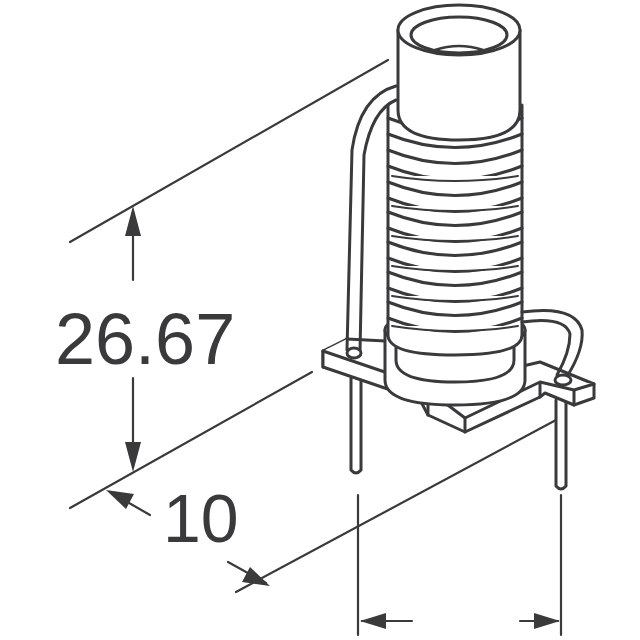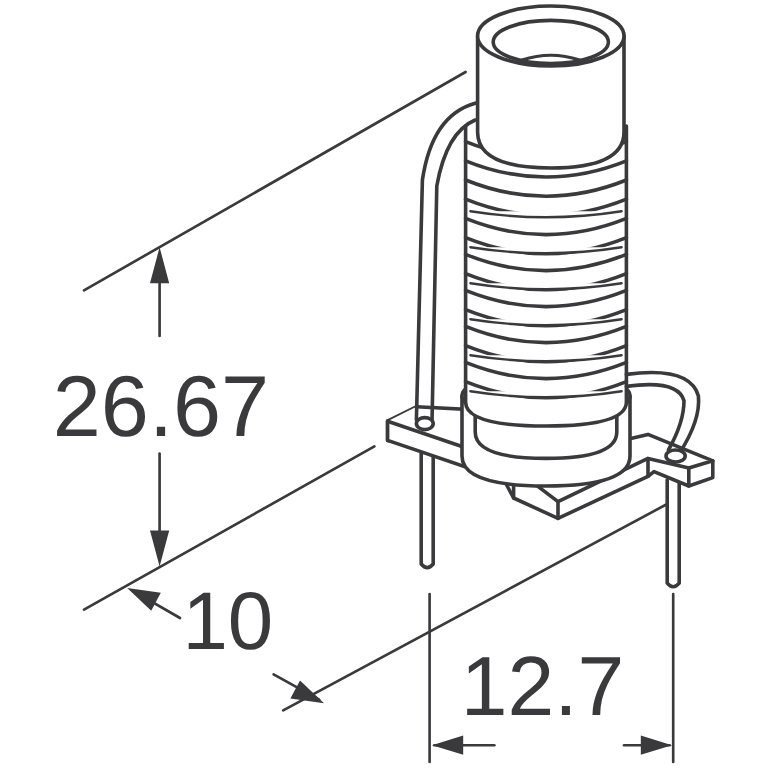--- a/index.html
+++ b/index.html
@@ -1,18 +1,18 @@
 <!DOCTYPE html>
 <html><head>
 <meta charset="utf-8">
 <style>
   html,body{margin:0;padding:0;background:#ffffff;}
   #canvas{position:relative;width:640px;height:640px;overflow:hidden;background:#fff;}
   svg{position:absolute;left:0;top:0;}
-  .lbl{position:absolute;font-family:"Liberation Sans",sans-serif;color:#3a3a3c;line-height:1;white-space:nowrap;}
+  .lbl{position:absolute;font-family:"Liberation Sans",sans-serif;color:#3a3a3c;line-height:1;white-space:nowrap;margin-left:11px;}
   #dim-h{left:44px;top:303px;font-size:72px;}
   #dim-d{left:152px;top:484px;font-size:68px;}
   #dim-w{left:384px;top:537px;font-size:70px;}
 </style>
 </head>
 <body>
 
 <div id="canvas">
   <svg width="640" height="640" viewBox="0 0 640 640" fill="none" stroke="#3a3a3c" stroke-width="3" stroke-linejoin="round" stroke-linecap="round">
 
@@ -102,14 +102,13 @@
 
     <g>
       <path d="M522 312 Q575 305 582 330 Q584 350 566 378"></path>
       <path d="M522 322 Q565 316 570 334 Q570 352 557 375"></path>
       <ellipse cx="563" cy="380" rx="8" ry="5" fill="#fff"></ellipse>
     </g>
   </svg>
 
   <span id="dim-h" class="lbl">26.67</span>
   <span id="dim-d" class="lbl">10</span>
-  <span id="dim-w" class="lbl">12.7</span>
 </div>
 
 </body></html>

